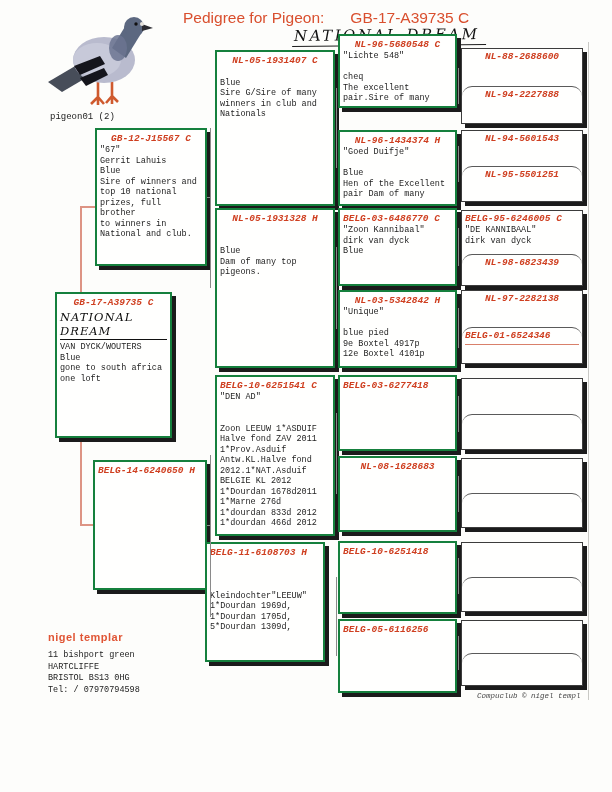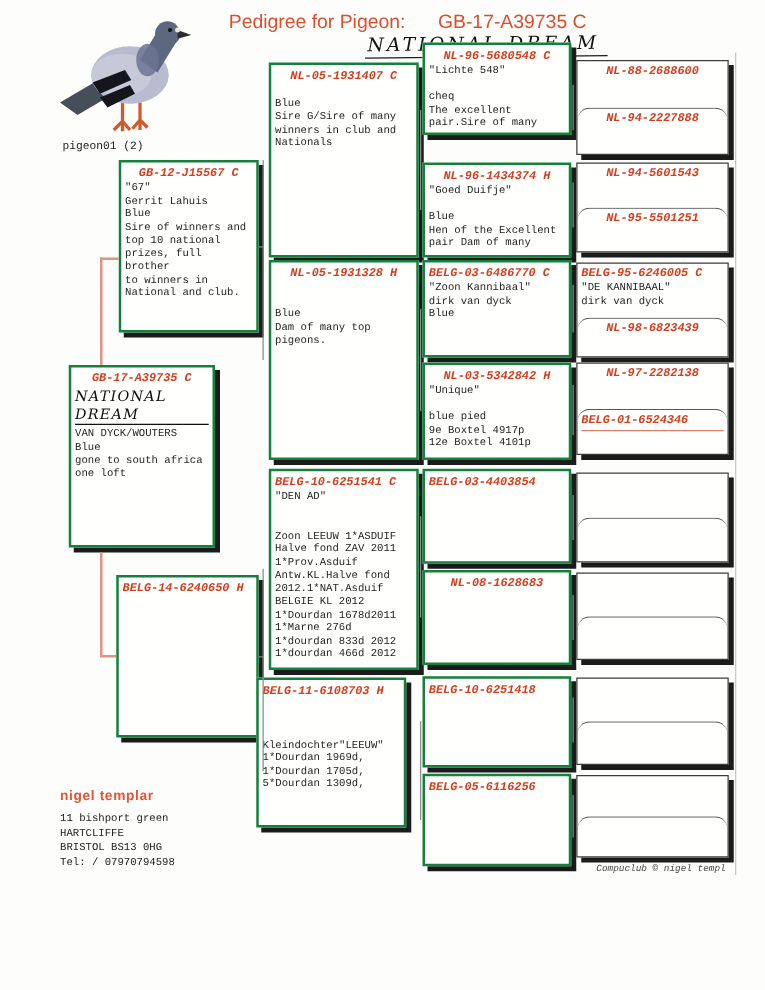--- a/index.html
+++ b/index.html
@@ -166,21 +166,21 @@
 </div>
 <div class="pbox" style="left:338px;top:290px;width:119px;height:78px">
   <div class="ring">NL-03-5342842 H</div>
   <div class="btxt">"Unique"
 
 blue pied
 9e Boxtel 4917p
 12e Boxtel 4101p</div>
 </div>
 <div class="pbox" style="left:338px;top:375px;width:119px;height:76px">
-  <div class="ring al">BELG-03-4403854</div>
+  <div class="ring al">BELG-03-6277418</div>
   <div class="btxt"></div>
 </div>
 <div class="pbox" style="left:338px;top:456px;width:119px;height:76px">
   <div class="ring">NL-08-1628683</div>
   <div class="btxt"></div>
 </div>
 <div class="pbox" style="left:338px;top:541px;width:119px;height:73px">
   <div class="ring al">BELG-10-6251418</div>
   <div class="btxt"></div>
 </div>

